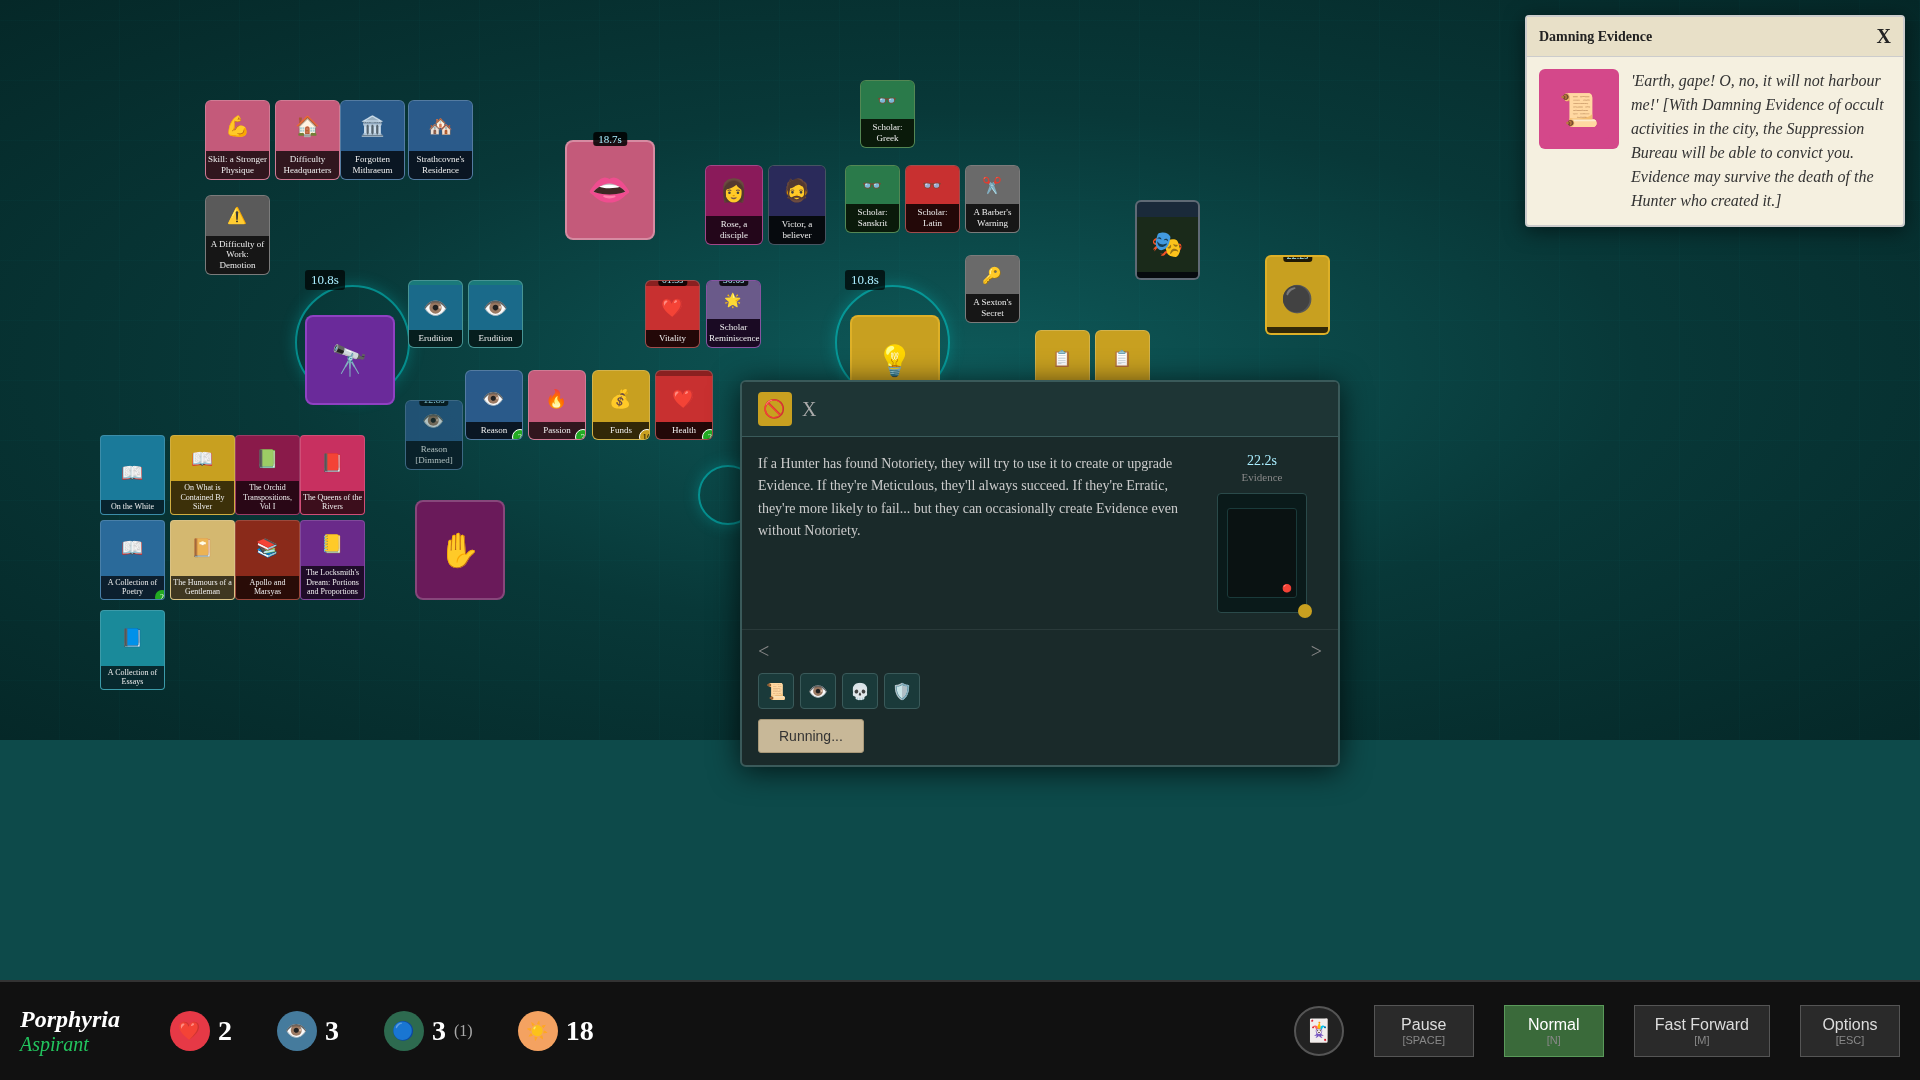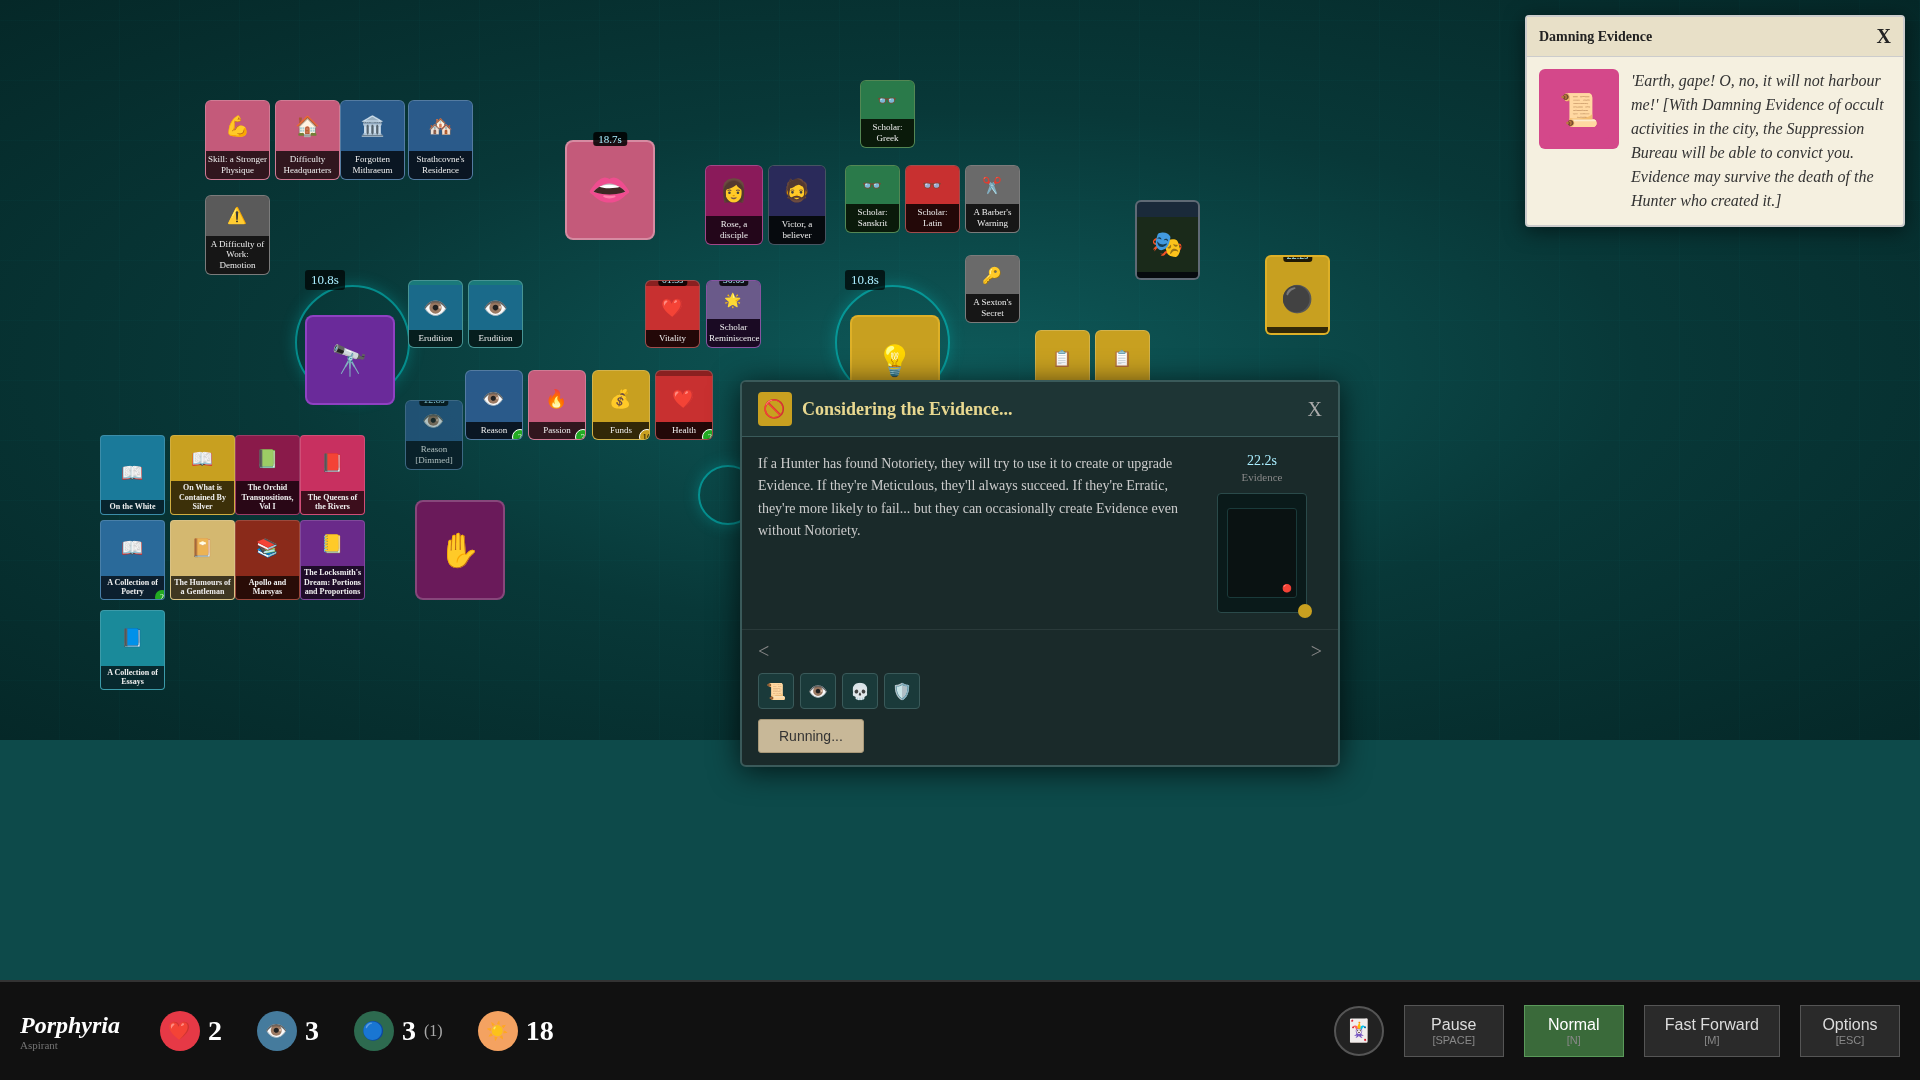--- a/index.html
+++ b/index.html
@@ -35,38 +35,39 @@
     
     .bottom-bar {
       position: absolute;
       bottom: 0; left: 0;
       width: 1920px;
       height: 100px;
       background: #111;
       display: flex;
       align-items: center;
       padding: 0 20px;
-      gap: 20px;
+      gap: 30px;
       border-top: 2px solid #333;
     }
 
     .player-info {
       display: flex;
       flex-direction: column;
       margin-right: 20px;
     }
     .player-name {
       color: #fff;
       font-size: 24px;
       font-weight: bold;
       font-style: italic;
     }
     .player-title {
-      color: #737373;
-      font-size: 11px;
+      color: #22c55e;
+      font-size: 20px;
+      font-style: italic;
     }
 
     .stat-item {
       display: flex;
       align-items: center;
       gap: 8px;
       margin-right: 15px;
     }
     .stat-icon {
       width: 40px;
@@ -390,21 +391,20 @@
       overflow: hidden;
     }
     .book-card .card-label {
       background: rgba(0,0,0,0.7);
       width: 100%;
       padding: 2px;
       font-size: 8px;
       color: #eee;
       text-align: center;
       line-height: 1.2;
-      font-weight: bold;
     }
     .book-card .badge {
       position: absolute;
       bottom: -5px;
       right: -5px;
       background: #2a2;
       color: #fff;
       font-size: 8px;
       width: 14px;
       height: 14px;
@@ -650,21 +650,20 @@
     </div>
     <div class="tt-text">'Earth, gape!  O, no, it will not harbour me!' [With Damning Evidence of occult activities in the city, the Suppression Bureau will be able to convict you. Evidence may survive the death of the Hunter who created it.]</div>
   </div>
 </div>
 
 <div class="dialog-considering">
   <div class="d-header">
     <div class="d-icon">
       <span style="color:#fff; font-size:18px;">🚫</span>
     </div>
-    <div class="d-title">Considering the Evidence...</div>
     <div class="d-close">X</div>
   </div>
   <div class="d-body">
     <div class="d-text">If a Hunter has found Notoriety, they will try to use it to create or upgrade Evidence. If they're Meticulous, they'll always succeed. If they're Erratic, they're more likely to fail... but they can occasionally create Evidence even without Notoriety.</div>
     <div class="d-sidebar">
       <div class="d-timer">
         <span>22.2s</span><br>
         <span style="font-size:11px; color:#888;">Evidence</span>
       </div>
       <div class="d-card-slot">

